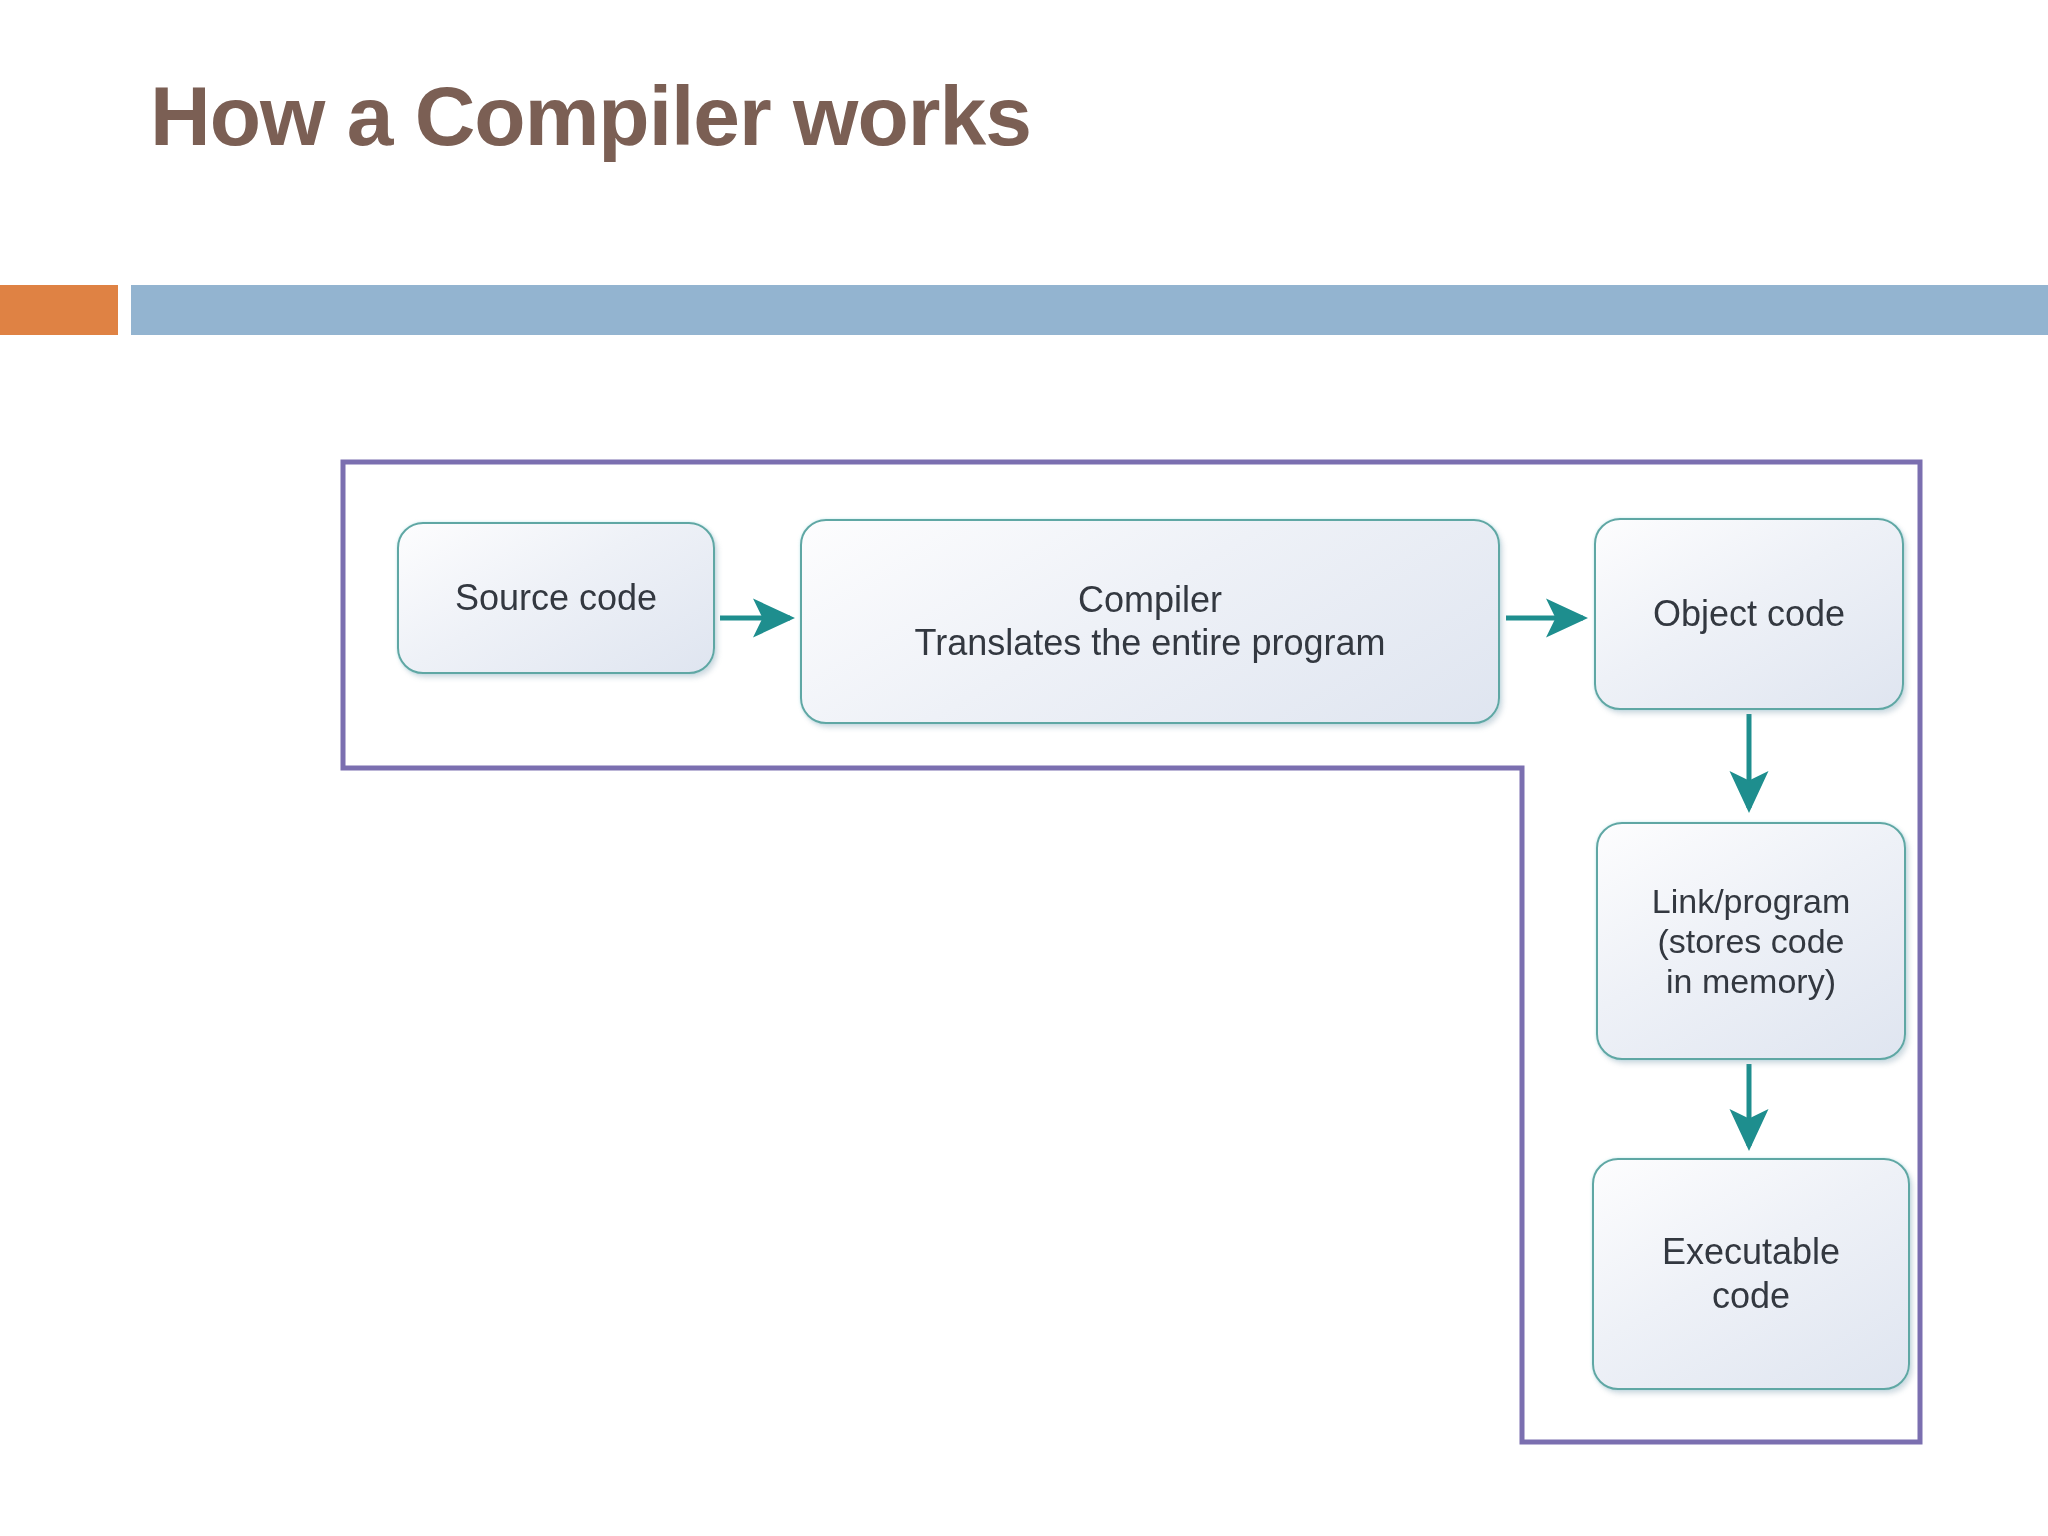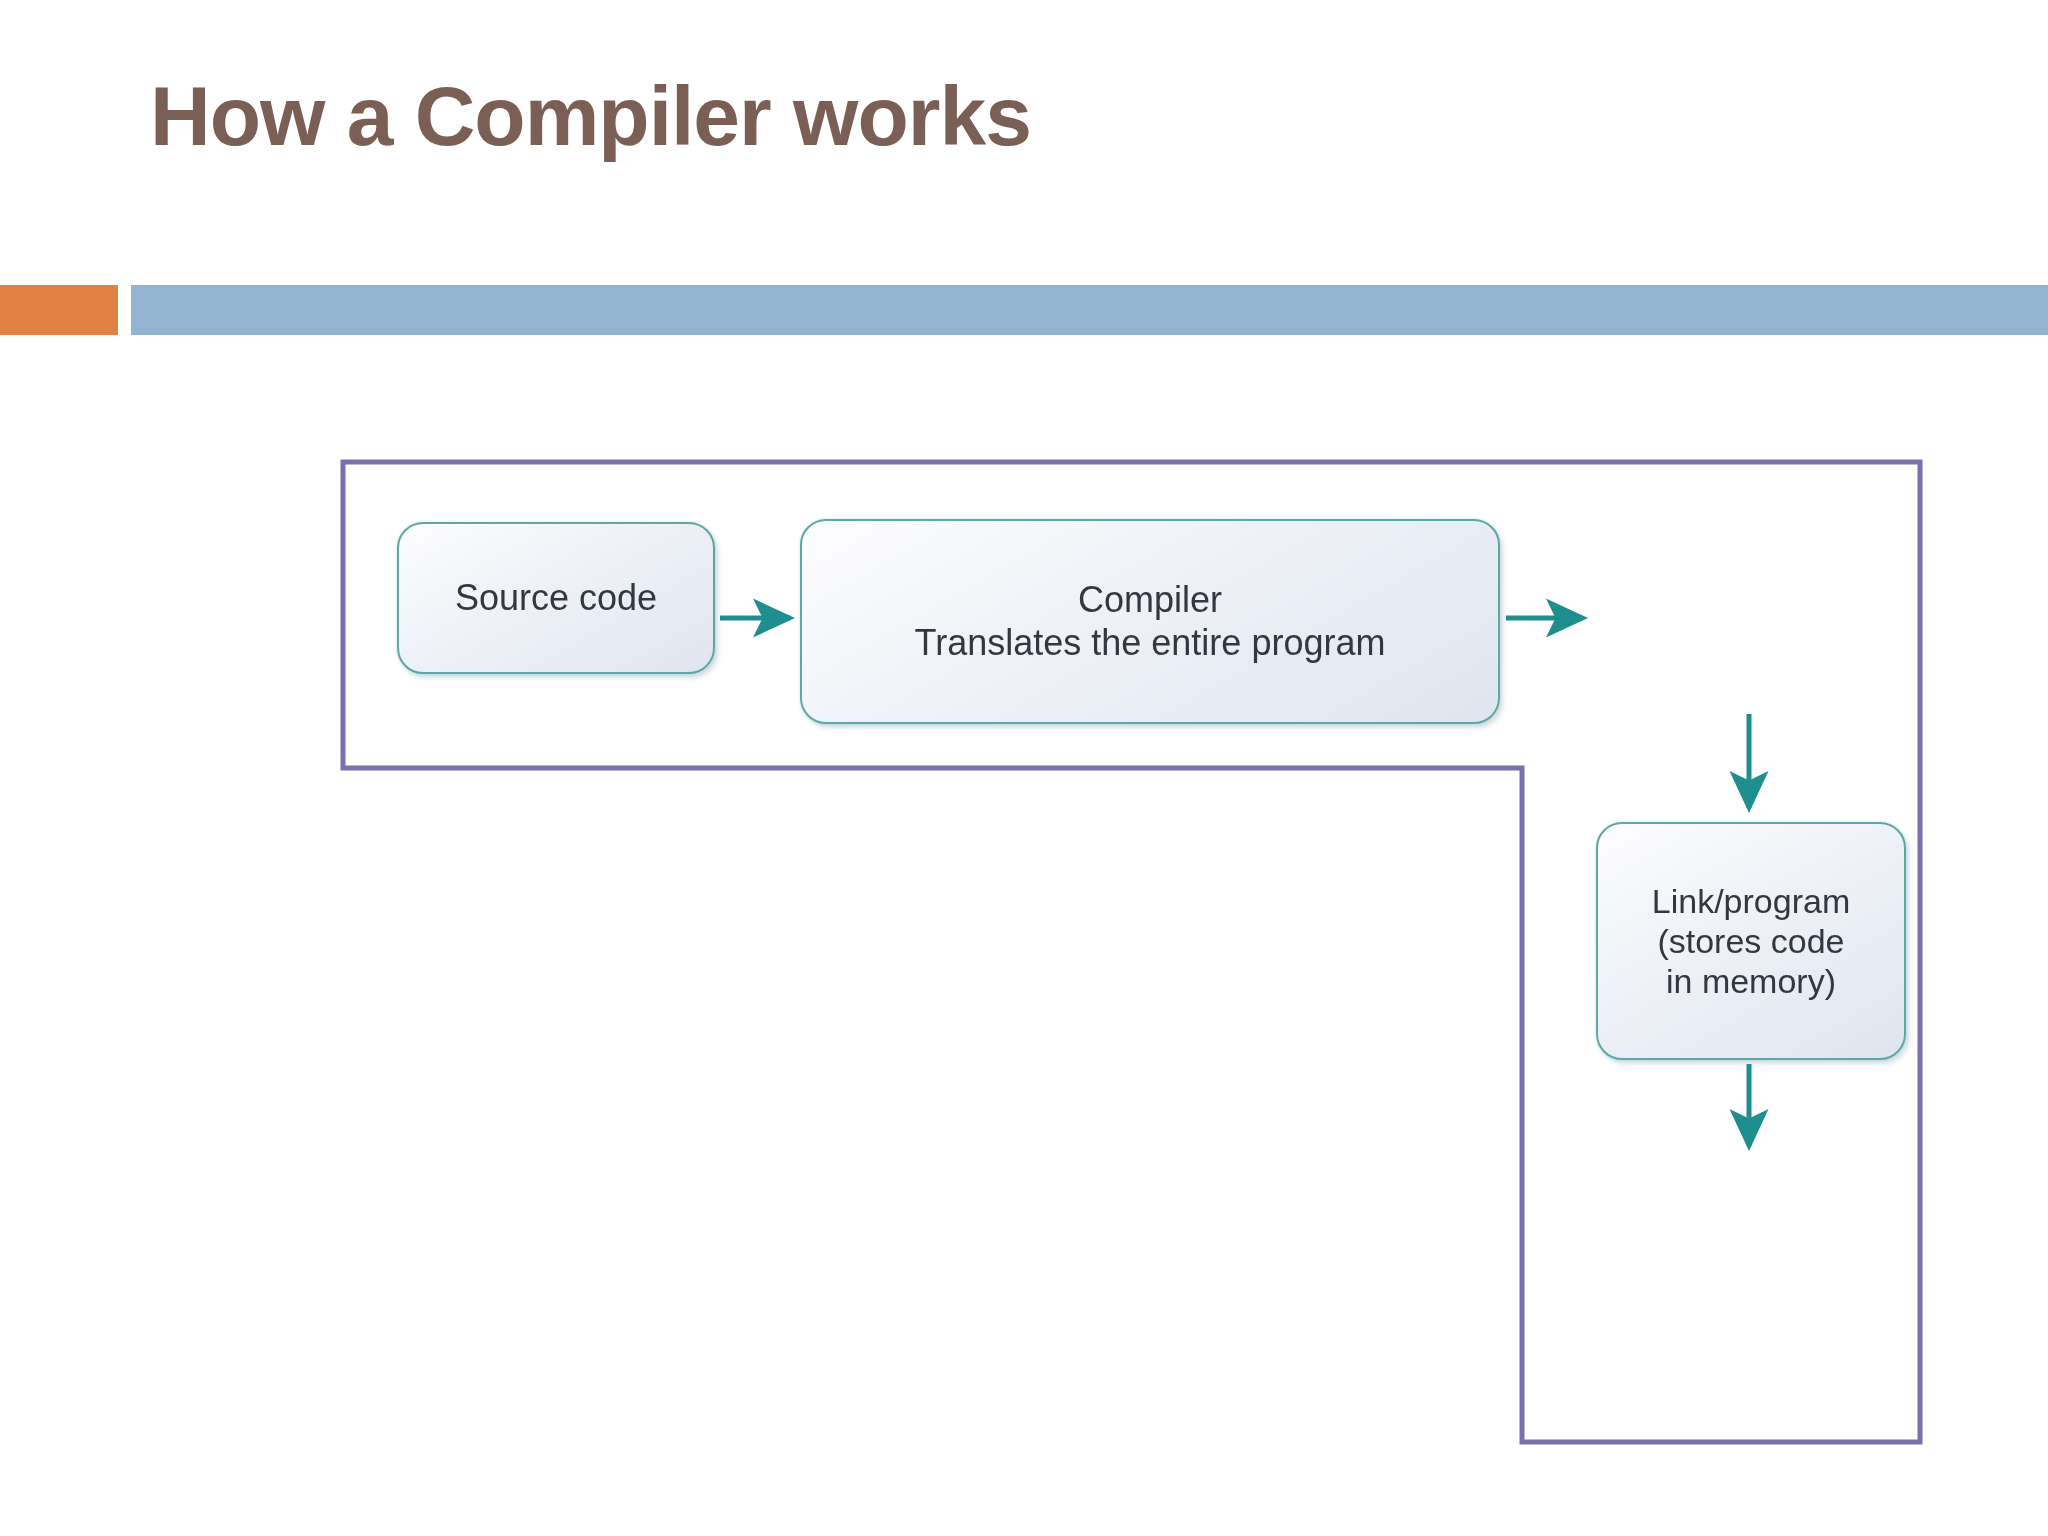--- a/index.html
+++ b/index.html
@@ -137,21 +137,28 @@
 
   <div class="proc-box" id="box-source">
     <div class="proc-label">Source code</div>
   </div>
 
   <div class="proc-box" id="box-compiler">
     <div class="proc-label">Compiler
 Translates the entire program</div>
   </div>
 
+  <div class="proc-box" id="box-object">
+    <div class="proc-label">Object code</div>
+  </div>
 
   <div class="proc-box" id="box-linkloader">
     <div class="proc-label small">Link/program
 (stores code
 in memory)</div>
   </div>
 
+  <div class="proc-box" id="box-executable">
+    <div class="proc-label two-line">Executable
+code</div>
+  </div>
 
 </div>
 
 </body></html>

